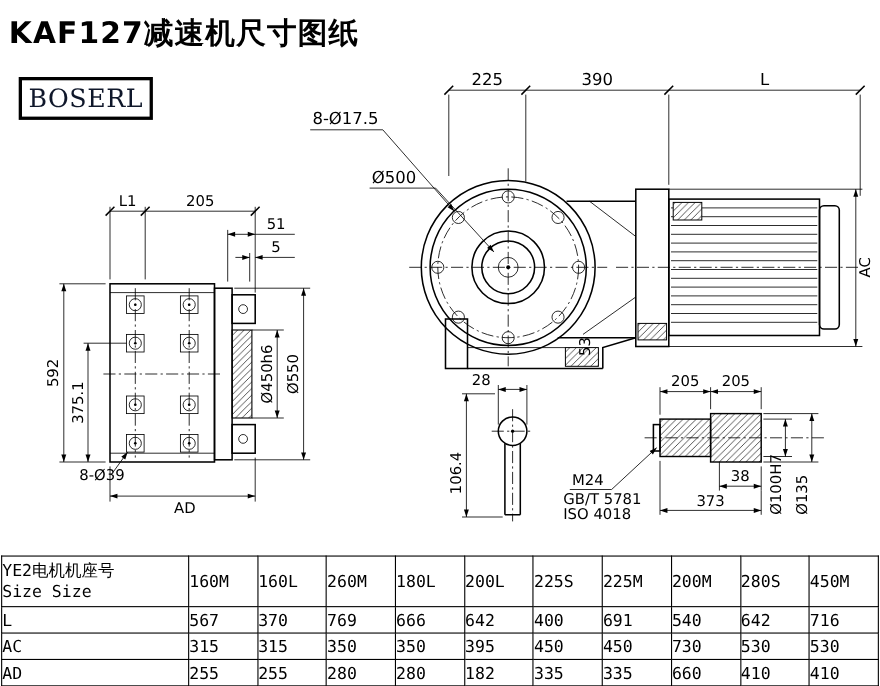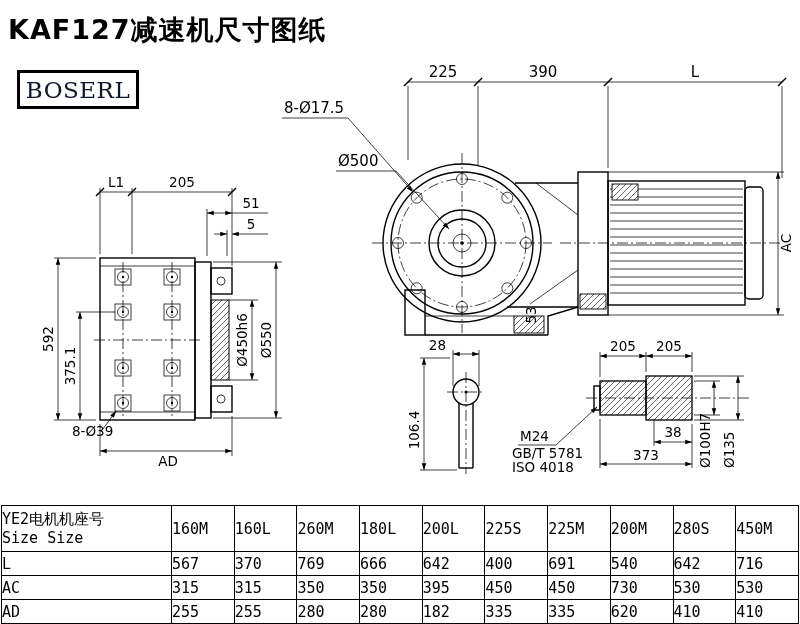--- a/index.html
+++ b/index.html
@@ -318,20 +318,20 @@
     </tr>
     <tr class="datarow">
       <td>AD</td>
       <td>255</td>
       <td>255</td>
       <td>280</td>
       <td>280</td>
       <td>182</td>
       <td>335</td>
       <td>335</td>
-      <td>620</td>
+      <td>660</td>
       <td>410</td>
       <td>410</td>
     </tr>
   </tbody>
     </table>
 
 </div>
 
 </body></html>

